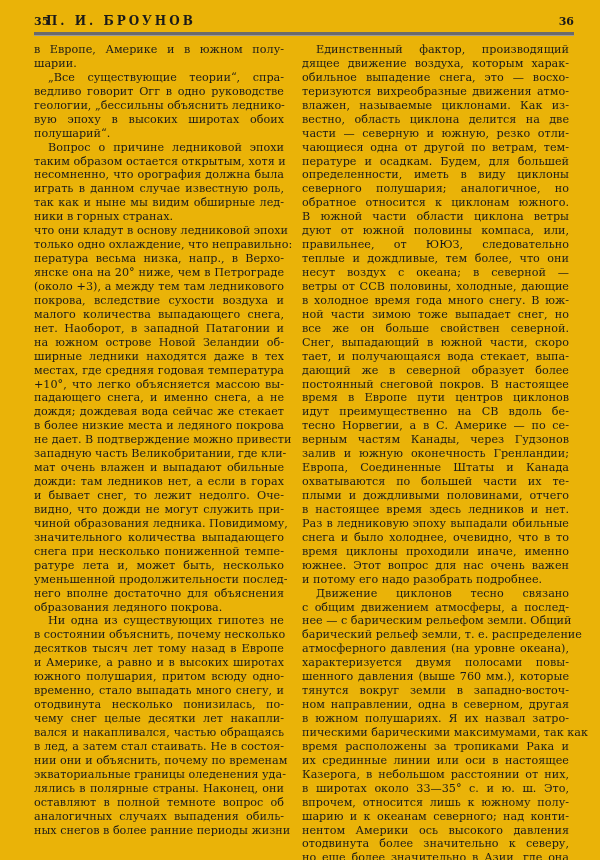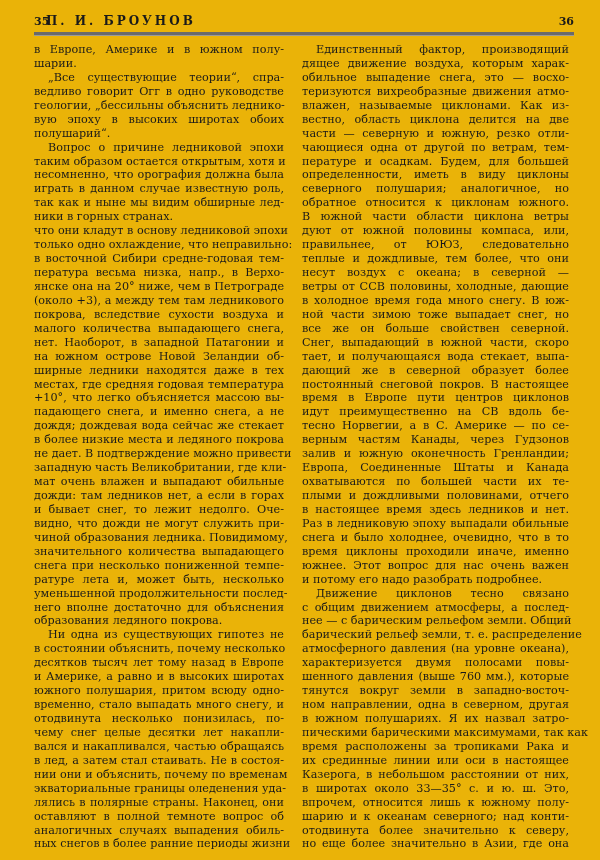--- a/index.html
+++ b/index.html
@@ -37,21 +37,20 @@
       <span class="line">вую эпоху в высоких широтах обоих</span>
       <span class="line last">полушарий“.</span>
       <span class="line indent">Вопрос о причине ледниковой эпохи</span>
       <span class="line">таким образом остается открытым, хотя и</span>
       <span class="line">несомненно, что орография должна была</span>
       <span class="line">играть в данном случае известную роль,</span>
       <span class="line">так как и ныне мы видим обширные лед-</span>
       <span class="line last">ники в горных странах.</span>
       <span class="line">что они кладут в основу ледниковой эпохи</span>
       <span class="line">только одно охлаждение, что неправильно:</span>
-      <span class="line">в восточной Сибири средне-годовая тем-</span>
       <span class="line">пература весьма низка, напр., в Верхо-</span>
       <span class="line">янске она на 20° ниже, чем в Петрограде</span>
       <span class="line">(около +3), а между тем там ледникового</span>
       <span class="line">покрова, вследствие сухости воздуха и</span>
       <span class="line">малого количества выпадающего снега,</span>
       <span class="line">нет. Наоборот, в западной Патагонии и</span>
       <span class="line">на южном острове Новой Зеландии об-</span>
       <span class="line">ширные ледники находятся даже в тех</span>
       <span class="line">местах, где средняя годовая температура</span>
       <span class="line">+10°, что легко объясняется массою вы-</span>
@@ -138,16 +137,17 @@
       <span class="line">тянутся вокруг земли в западно-восточ-</span>
       <span class="line">ном направлении, одна в северном, другая</span>
       <span class="line">в южном полушариях. Я их назвал затро-</span>
       <span class="line">пическими барическими максимумами, так как</span>
       <span class="line">время расположены за тропиками Рака и</span>
       <span class="line">их срединные линии или оси в настоящее</span>
       <span class="line">Казерога, в небольшом расстоянии от них,</span>
       <span class="line">в широтах около 33—35° с. и ю. ш. Это,</span>
       <span class="line">впрочем, относится лишь к южному полу-</span>
       <span class="line">шарию и к океанам северного; над конти-</span>
+      <span class="line">нентом Америки ось высокого давления</span>
       <span class="line">отодвинута более значительно к северу,</span>
       <span class="line">но еще более значительно в Азии, где она</span>
     </div>
 </div>
 
 </body></html>

